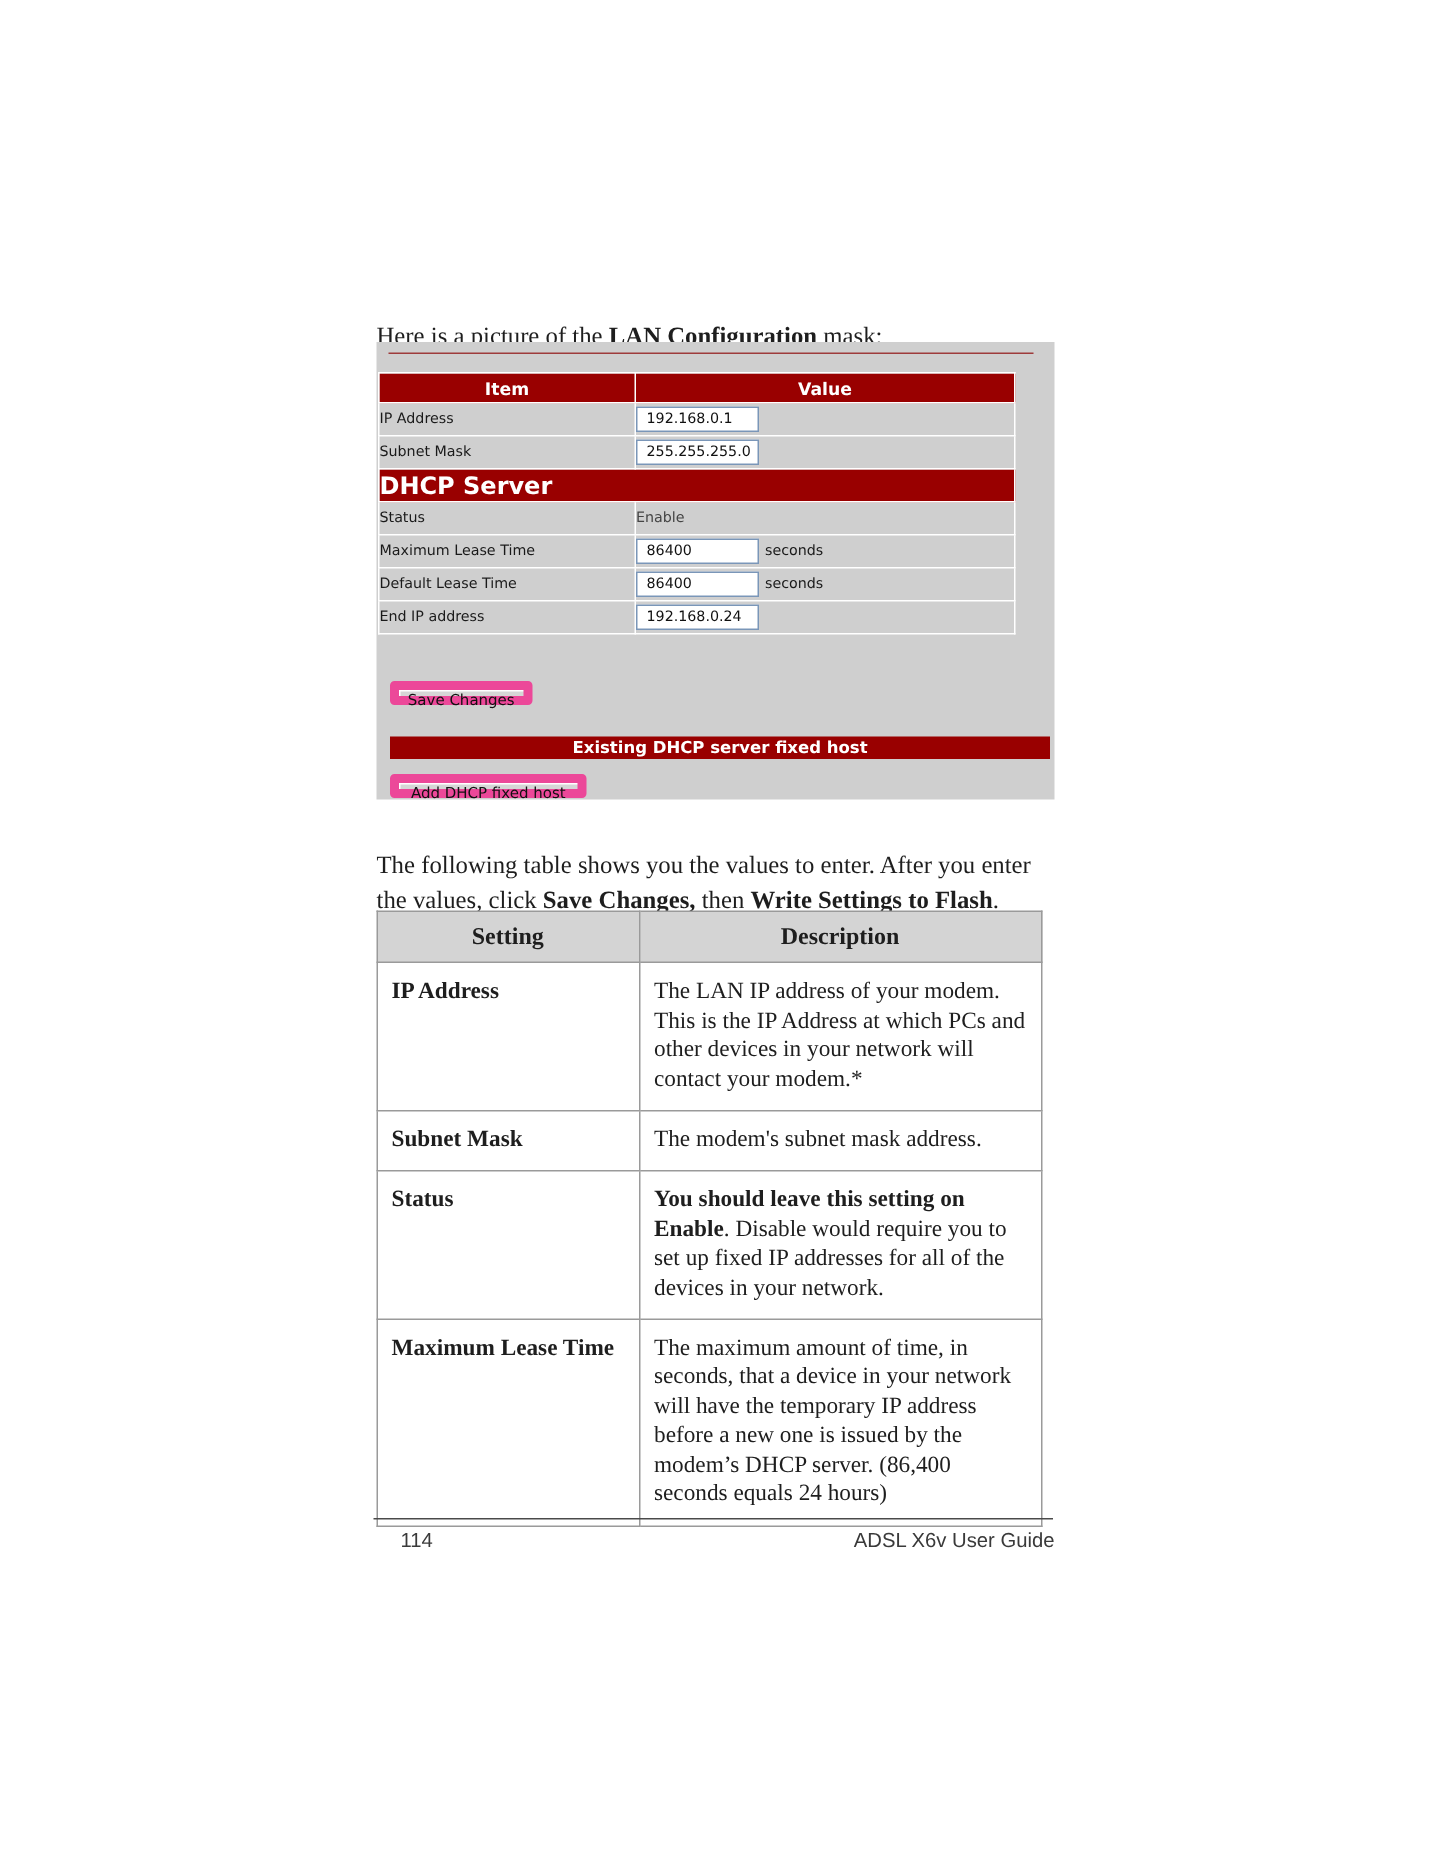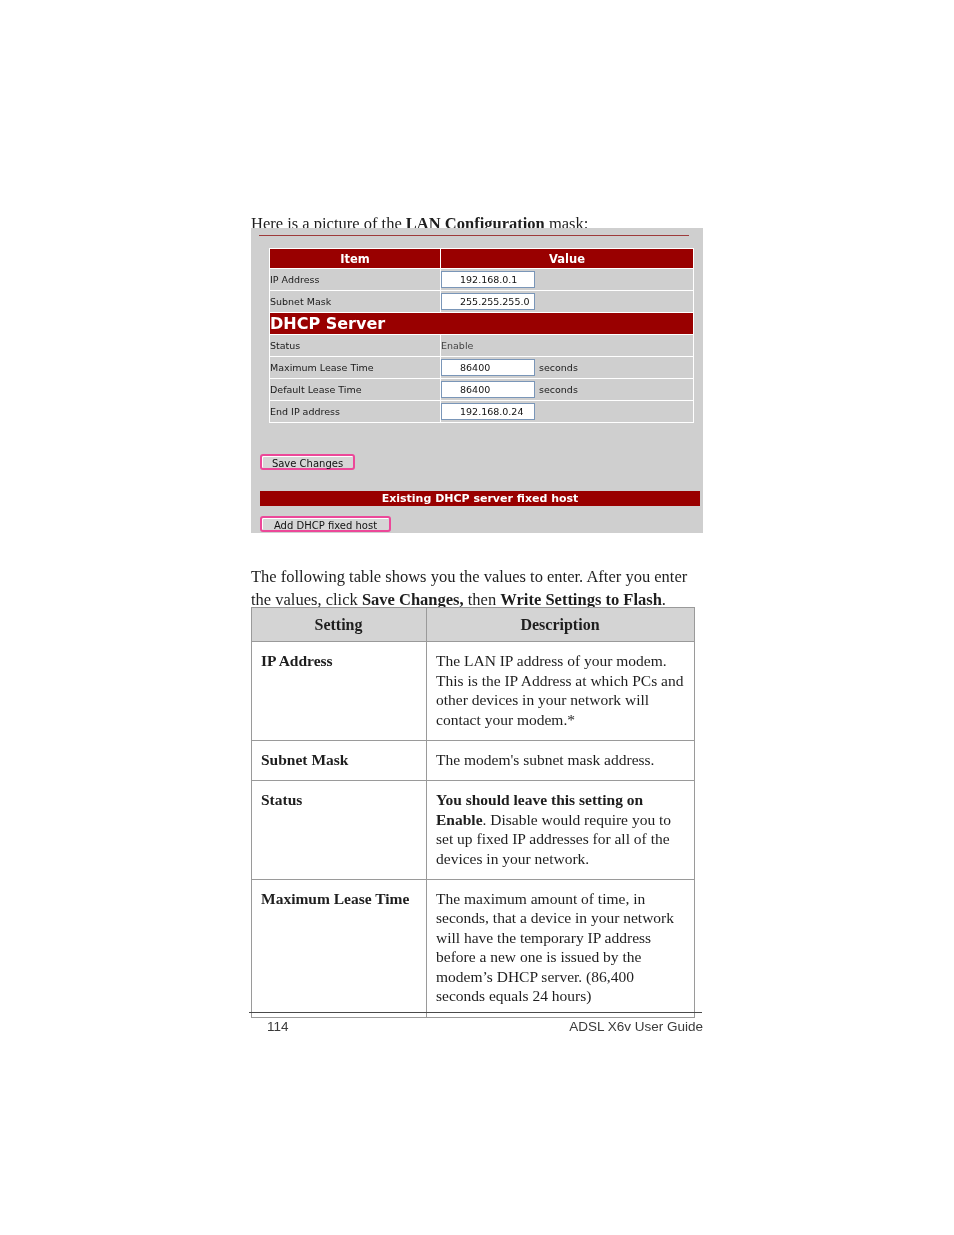--- a/index.html
+++ b/index.html
@@ -53,21 +53,21 @@
     top: 7px;
     left: 8px;
     width: 430px;
     height: 1px;
     background: #9e3b3b;
   }
 
   .cfg-table {
     position: absolute;
     top: 20px;
-    left: 18px;
+    left: 1px;
     width: 425px;
     border-collapse: collapse;
     table-layout: fixed;
     border: 1px solid #ffffff;
   }
   .cfg-table td, .cfg-table th {
     border: 1px solid #ffffff;
     padding: 0;
     height: 21px;
     vertical-align: middle;
@@ -104,41 +104,41 @@
   }
   .fld {
     display: inline-block;
     background: #ffffff;
     border: 1px solid #7a96b8;
     font-family: "DejaVu Sans", sans-serif;
     font-size: 9.5px;
     color: #111111;
     height: 13px;
     line-height: 13px;
-    padding: 1px 2px 1px 18px;
+    padding: 1px 2px 1px 6px;
     box-sizing: content-box;
     vertical-align: middle;
   }
   .fld-ip { width: 72px; }
   .fld-num { width: 72px; }
   .unit {
     font-size: 9.5px;
     color: #1a1a1a;
     margin-left: 4px;
     vertical-align: middle;
   }
   .plain-val {
     font-size: 9.5px;
     color: #444444;
   }
 
   .btn {
     position: absolute;
     background: #d6d6d6;
-    border: 2px solid #ec4899;
+    border: 6px solid #ec4899;
     border-radius: 3px;
     font-family: "DejaVu Sans", sans-serif;
     font-size: 10px;
     color: #111111;
     text-align: center;
     box-shadow: inset 1px 1px 0 #ffffff;
     padding: 0;
     line-height: 15px;
     height: 16px;
   }

